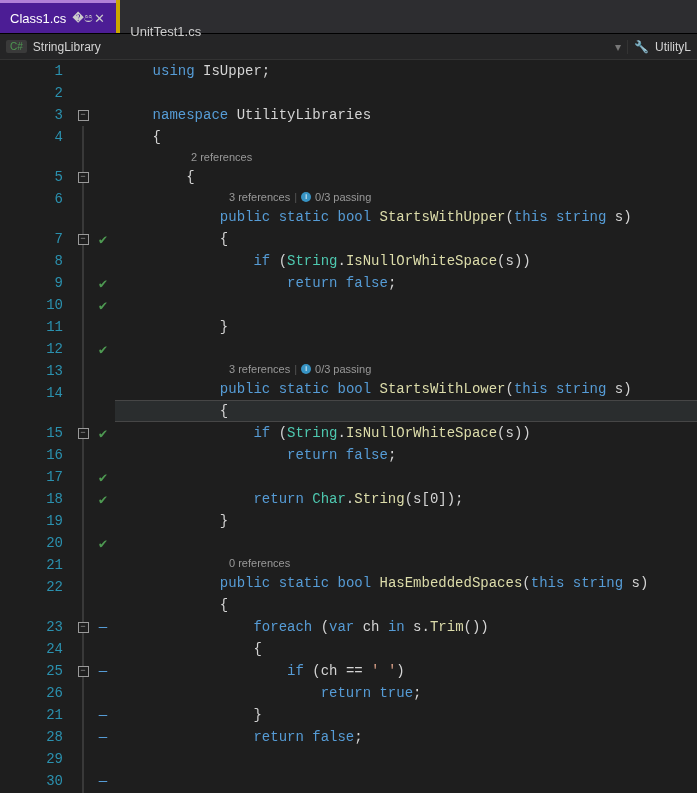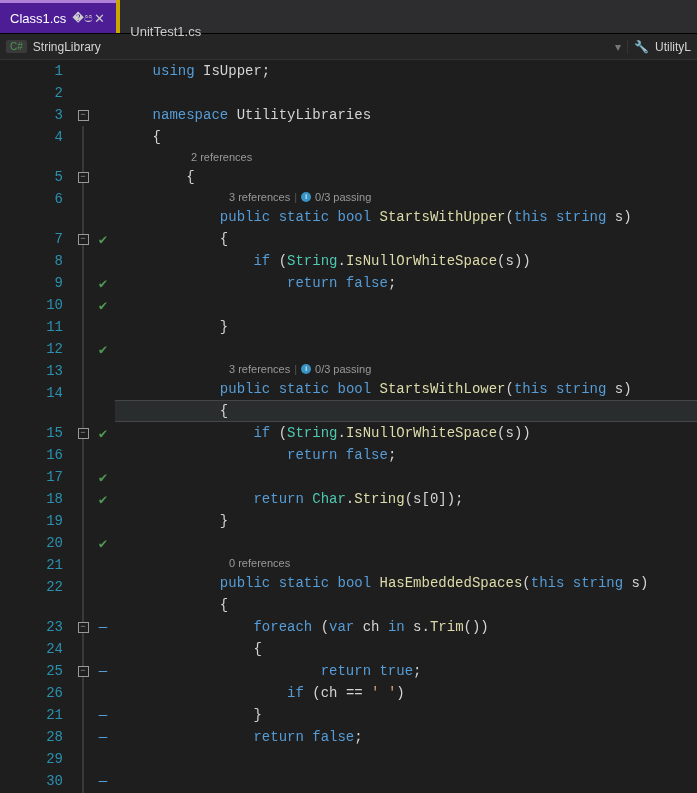--- a/index.html
+++ b/index.html
@@ -327,21 +327,21 @@
     <div class="code-line"><span class="ws">                </span><span class="kw">return</span><span class="ws"> </span><span class="type">Char</span><span class="pn">.</span><span class="method">String</span><span class="pn">(</span><span>s</span><span class="pn">[</span><span>0</span><span class="pn">]);</span></div>
     <div class="code-line"><span class="ws">            </span><span class="pn">}</span></div>
     <div class="code-line"></div>
     <div class="codelens" style="padding-left:114px">
         <span>0 references</span>
       </div>
     <div class="code-line"><span class="ws">            </span><span class="kw">public</span><span class="ws"> </span><span class="kw">static</span><span class="ws"> </span><span class="kw">bool</span><span class="ws"> </span><span class="method">HasEmbeddedSpaces</span><span class="pn">(</span><span class="kw">this</span><span class="ws"> </span><span class="kw">string</span><span class="ws"> </span><span>s</span><span class="pn">)</span></div>
     <div class="code-line"><span class="ws">            </span><span class="pn">{</span></div>
     <div class="code-line"><span class="ws">                </span><span class="kw">foreach</span><span class="ws"> </span><span class="pn">(</span><span class="kw">var</span><span class="ws"> </span><span>ch</span><span class="ws"> </span><span class="kw">in</span><span class="ws"> </span><span>s</span><span class="pn">.</span><span class="method">Trim</span><span class="pn">())</span></div>
     <div class="code-line"><span class="ws">                </span><span class="pn">{</span></div>
+    <div class="code-line"><span class="ws">                    </span><span class="kw">if</span><span class="ws"> </span><span class="pn">(</span><span>ch</span><span class="ws"> </span><span>==</span><span class="ws"> </span><span class="char-lit">' '</span><span class="pn">)</span></div>
     <div class="code-line"><span class="ws">                        </span><span class="kw">return</span><span class="ws"> </span><span class="false">true</span><span class="pn">;</span></div>
-    <div class="code-line"><span class="ws">                    </span><span class="kw">if</span><span class="ws"> </span><span class="pn">(</span><span>ch</span><span class="ws"> </span><span>==</span><span class="ws"> </span><span class="char-lit">' '</span><span class="pn">)</span></div>
     <div class="code-line"><span class="ws">                </span><span class="pn">}</span></div>
     <div class="code-line"><span class="ws">                </span><span class="kw">return</span><span class="ws"> </span><span class="false">false</span><span class="pn">;</span></div>
     <div class="code-line"></div>
 
   </div>
 
 </div>
 
 </body></html>

